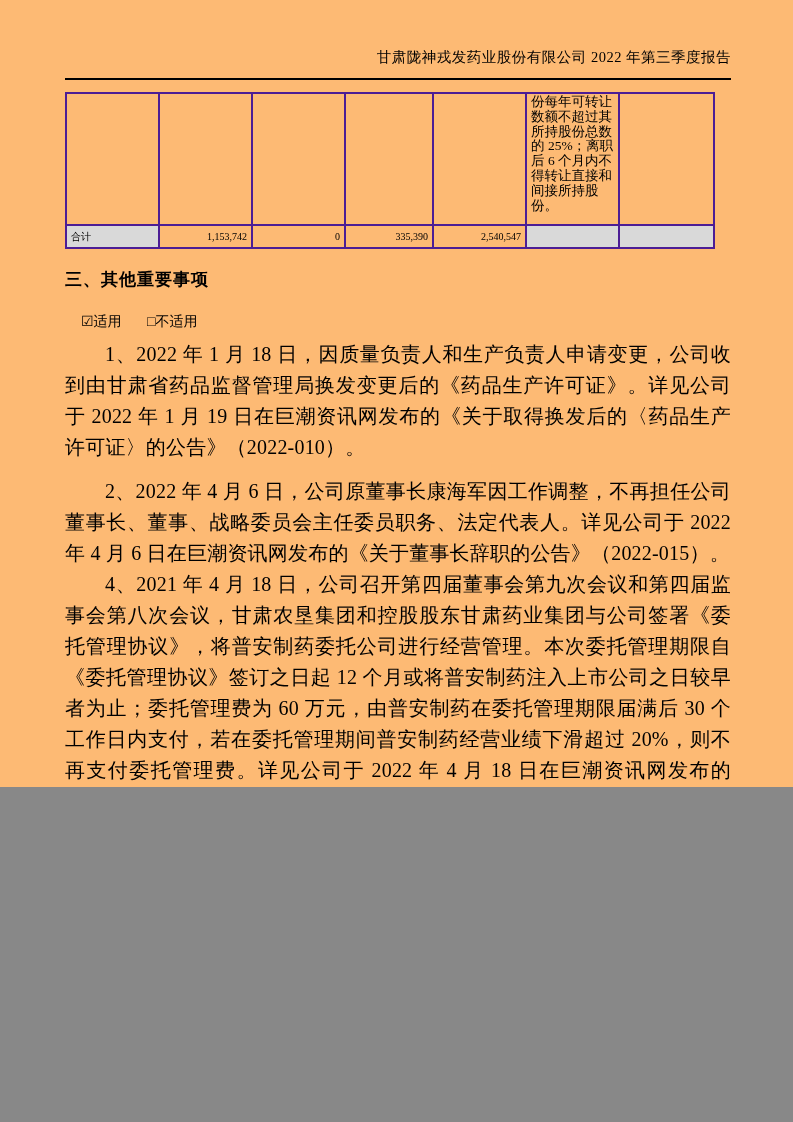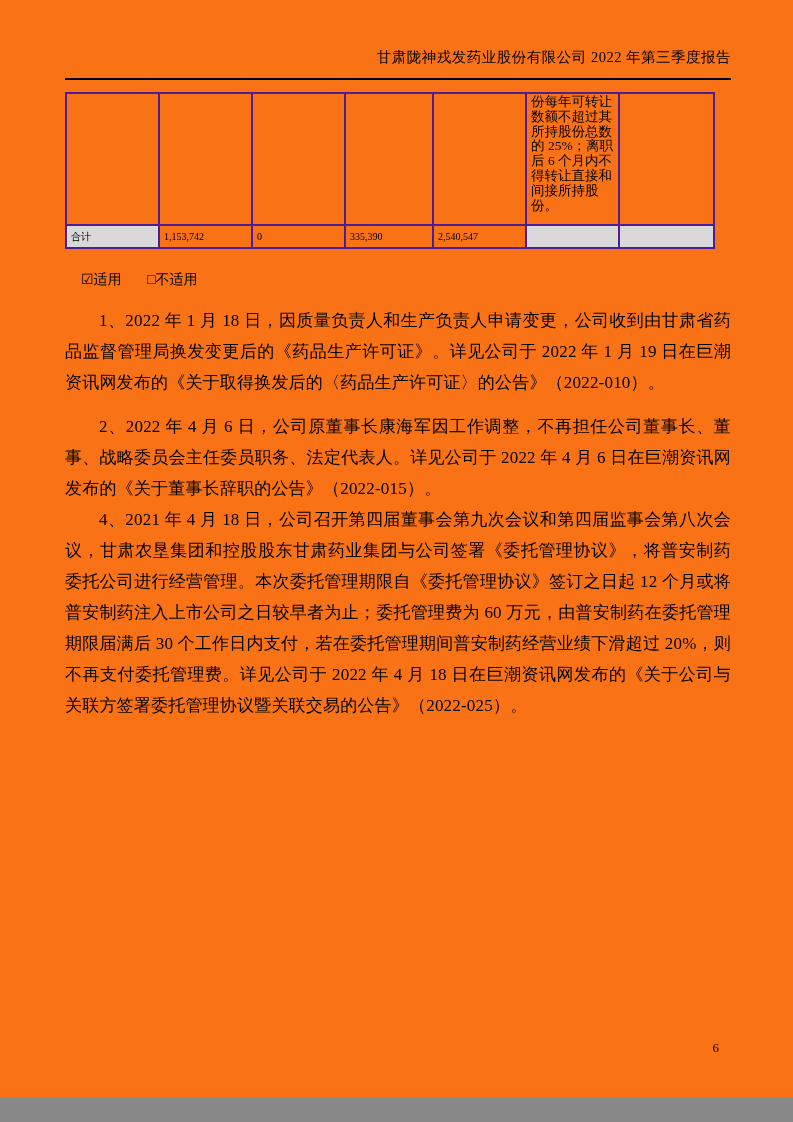--- a/index.html
+++ b/index.html
@@ -1,22 +1,22 @@
 <!DOCTYPE html>
 <html><head>
 <meta charset="utf-8">
 <style>
   * { box-sizing: border-box; margin: 0; padding: 0; }
   html, body { background: #888; }
   .page {
     position: relative;
     width: 793px;
-    height: 1098px;
+    height: 787px;
     margin: 0 auto;
-    background: #f97316;
+    background: #fdba74;
     color: #000000;
     font-family: "Liberation Serif", "DejaVu Serif", serif;
     overflow: hidden;
   }
   .content { padding: 48px 62px 0 65px; }
 
   
   .header-title {
     text-align: right;
     font-size: 14.5px;
@@ -37,38 +37,38 @@
     vertical-align: top;
     font-size: 13.5px;
     padding: 1px 4px;
   }
   .note-row { height: 132px; }
   .note-cell { line-height: 14.8px; padding: 2px 4px 0 5px; }
   .total-row { height: 23px; }
   .total-row td { vertical-align: middle; font-size: 10px; }
   .cell-gray { background: #d9d9d9; }
   .cell-label { text-align: left; padding-left: 6px; }
-  .cell-num { padding-right: 6px; font-family: "Liberation Serif", "DejaVu Serif", serif; margin-top: 42px; }
+  .cell-num { text-align: right; padding-right: 6px; font-family: "Liberation Serif", "DejaVu Serif", serif; margin-top: 42px; }
 
   
   .section-heading {
     margin-top: 19px;
     font-size: 17px;
     font-weight: bold;
     letter-spacing: 1px;
   }
   .applicability {
     margin-top: 22px;
     font-size: 14px;
   }
   .applicability span { margin-right: 6px; margin-left: 16px; }
 
   .body-text {
-    margin-top: 16px;
-    font-size: 17px;
+    margin-top: 8px;
+    font-size: 20px;
     line-height: 31px;
     text-align: justify;
     letter-spacing: 0.2px;
   }
   .body-text p { margin: 0; text-indent: 2em; }
   .body-text p.gap-before { margin-top: 13px; }
 
   .page-number {
     position: absolute;
     top: 1040px;
@@ -109,20 +109,21 @@
           <td class="cell-num">1,153,742</td>
           <td class="cell-num">0</td>
           <td class="cell-num">335,390</td>
           <td class="cell-num">2,540,547</td>
           <td class="cell-gray"></td>
           <td class="cell-gray"></td>
         </tr>
       </tbody>
     </table>
 
+    <div class="section-heading">三、其他重要事项</div>
 
     <div class="applicability">
       <span>☑适用</span>
       <span>□不适用</span>
     </div>
 
     <div class="body-text">
       <p>1、2022 年 1 月 18 日，因质量负责人和生产负责人申请变更，公司收到由甘肃省药品监督管理局换发变更后的《药品生产许可证》。详见公司于 2022 年 1 月 19 日在巨潮资讯网发布的《关于取得换发后的〈药品生产许可证〉的公告》（2022-010）。</p>
       <p class="gap-before">2、2022 年 4 月 6 日，公司原董事长康海军因工作调整，不再担任公司董事长、董事、战略委员会主任委员职务、法定代表人。详见公司于 2022 年 4 月 6 日在巨潮资讯网发布的《关于董事长辞职的公告》（2022-015）。</p>
       <p>4、2021 年 4 月 18 日，公司召开第四届董事会第九次会议和第四届监事会第八次会议，甘肃农垦集团和控股股东甘肃药业集团与公司签署《委托管理协议》，将普安制药委托公司进行经营管理。本次委托管理期限自《委托管理协议》签订之日起 12 个月或将普安制药注入上市公司之日较早者为止；委托管理费为 60 万元，由普安制药在委托管理期限届满后 30 个工作日内支付，若在委托管理期间普安制药经营业绩下滑超过 20%，则不再支付委托管理费。详见公司于 2022 年 4 月 18 日在巨潮资讯网发布的《关于公司与关联方签署委托管理协议暨关联交易的公告》（2022-025）。</p>

